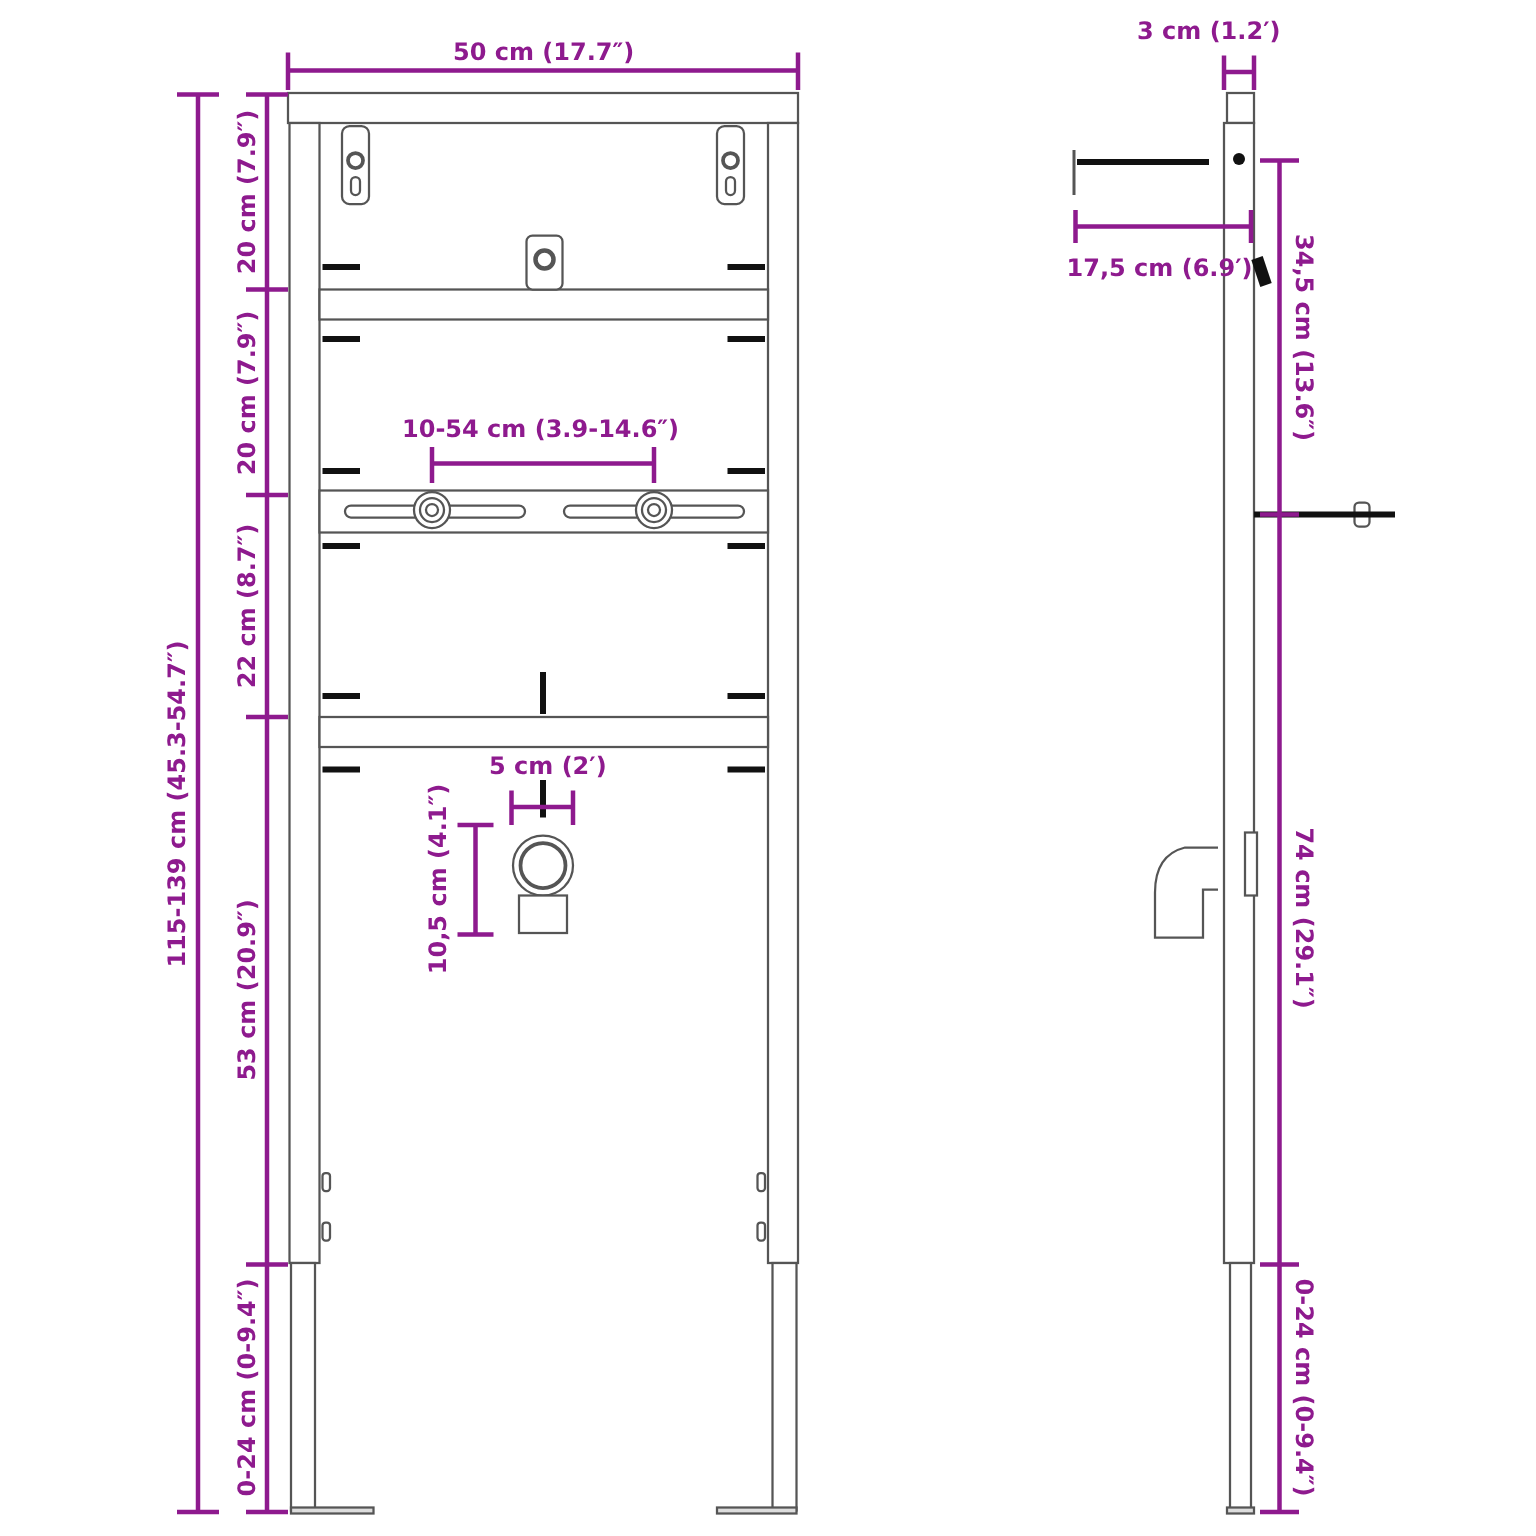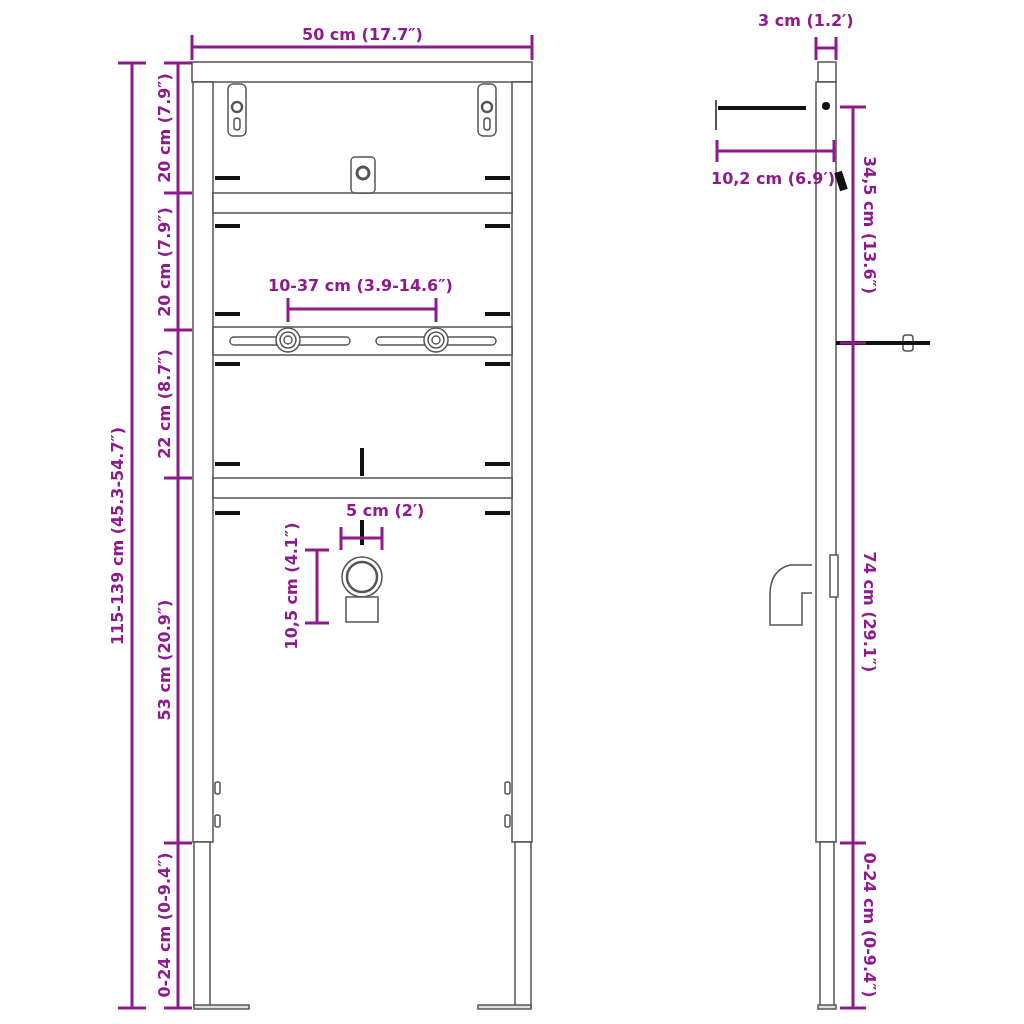--- a/index.html
+++ b/index.html
@@ -137,28 +137,28 @@
 
       <line x1="853" y1="107" x2="853" y2="1008"></line>
       <line x1="840" y1="107" x2="866" y2="107"></line>
       <line x1="840" y1="343" x2="866" y2="343"></line>
       <line x1="840" y1="843" x2="866" y2="843"></line>
       <line x1="840" y1="1008" x2="866" y2="1008"></line>
     </g>
   </svg>
 
   <span class="lbl" style="left:302px;top:27px">50 cm (17.7″)</span>
-  <span class="lbl" style="left:268px;top:278px">10-37 cm (3.9-14.6″)</span>
-  <span class="lbl" style="left:346px;top:503px">5 cm (2′)</span>
+  <span class="lbl" style="left:268px;top:278px">10-54 cm (3.9-14.6″)</span>
+  <span class="lbl" style="left:326px;top:503px">5 cm (2′)</span>
   <span class="vlbl rot-l" style="left:292px;top:586px">10,5 cm (4.1″)</span>
   <span class="vlbl rot-l" style="left:118px;top:536px">115-139 cm (45.3-54.7″)</span>
   <span class="vlbl rot-l" style="left:165px;top:128px">20 cm (7.9″)</span>
   <span class="vlbl rot-l" style="left:165px;top:262px">20 cm (7.9″)</span>
   <span class="vlbl rot-l" style="left:165px;top:404px">22 cm (8.7″)</span>
   <span class="vlbl rot-l" style="left:165px;top:660px">53 cm (20.9″)</span>
   <span class="vlbl rot-l" style="left:165px;top:925px">0-24 cm (0-9.4″)</span>
 
   <span class="lbl" style="left:758px;top:13px">3 cm (1.2′)</span>
-  <span class="lbl" style="left:711px;top:171px">10,2 cm (6.9′)</span>
+  <span class="lbl" style="left:711px;top:171px">17,5 cm (6.9′)</span>
   <span class="vlbl rot-r" style="left:869px;top:225px">34,5 cm (13.6″)</span>
   <span class="vlbl rot-r" style="left:869px;top:612px">74 cm (29.1″)</span>
   <span class="vlbl rot-r" style="left:869px;top:925px">0-24 cm (0-9.4″)</span>
 </div>
 
 </body></html>

